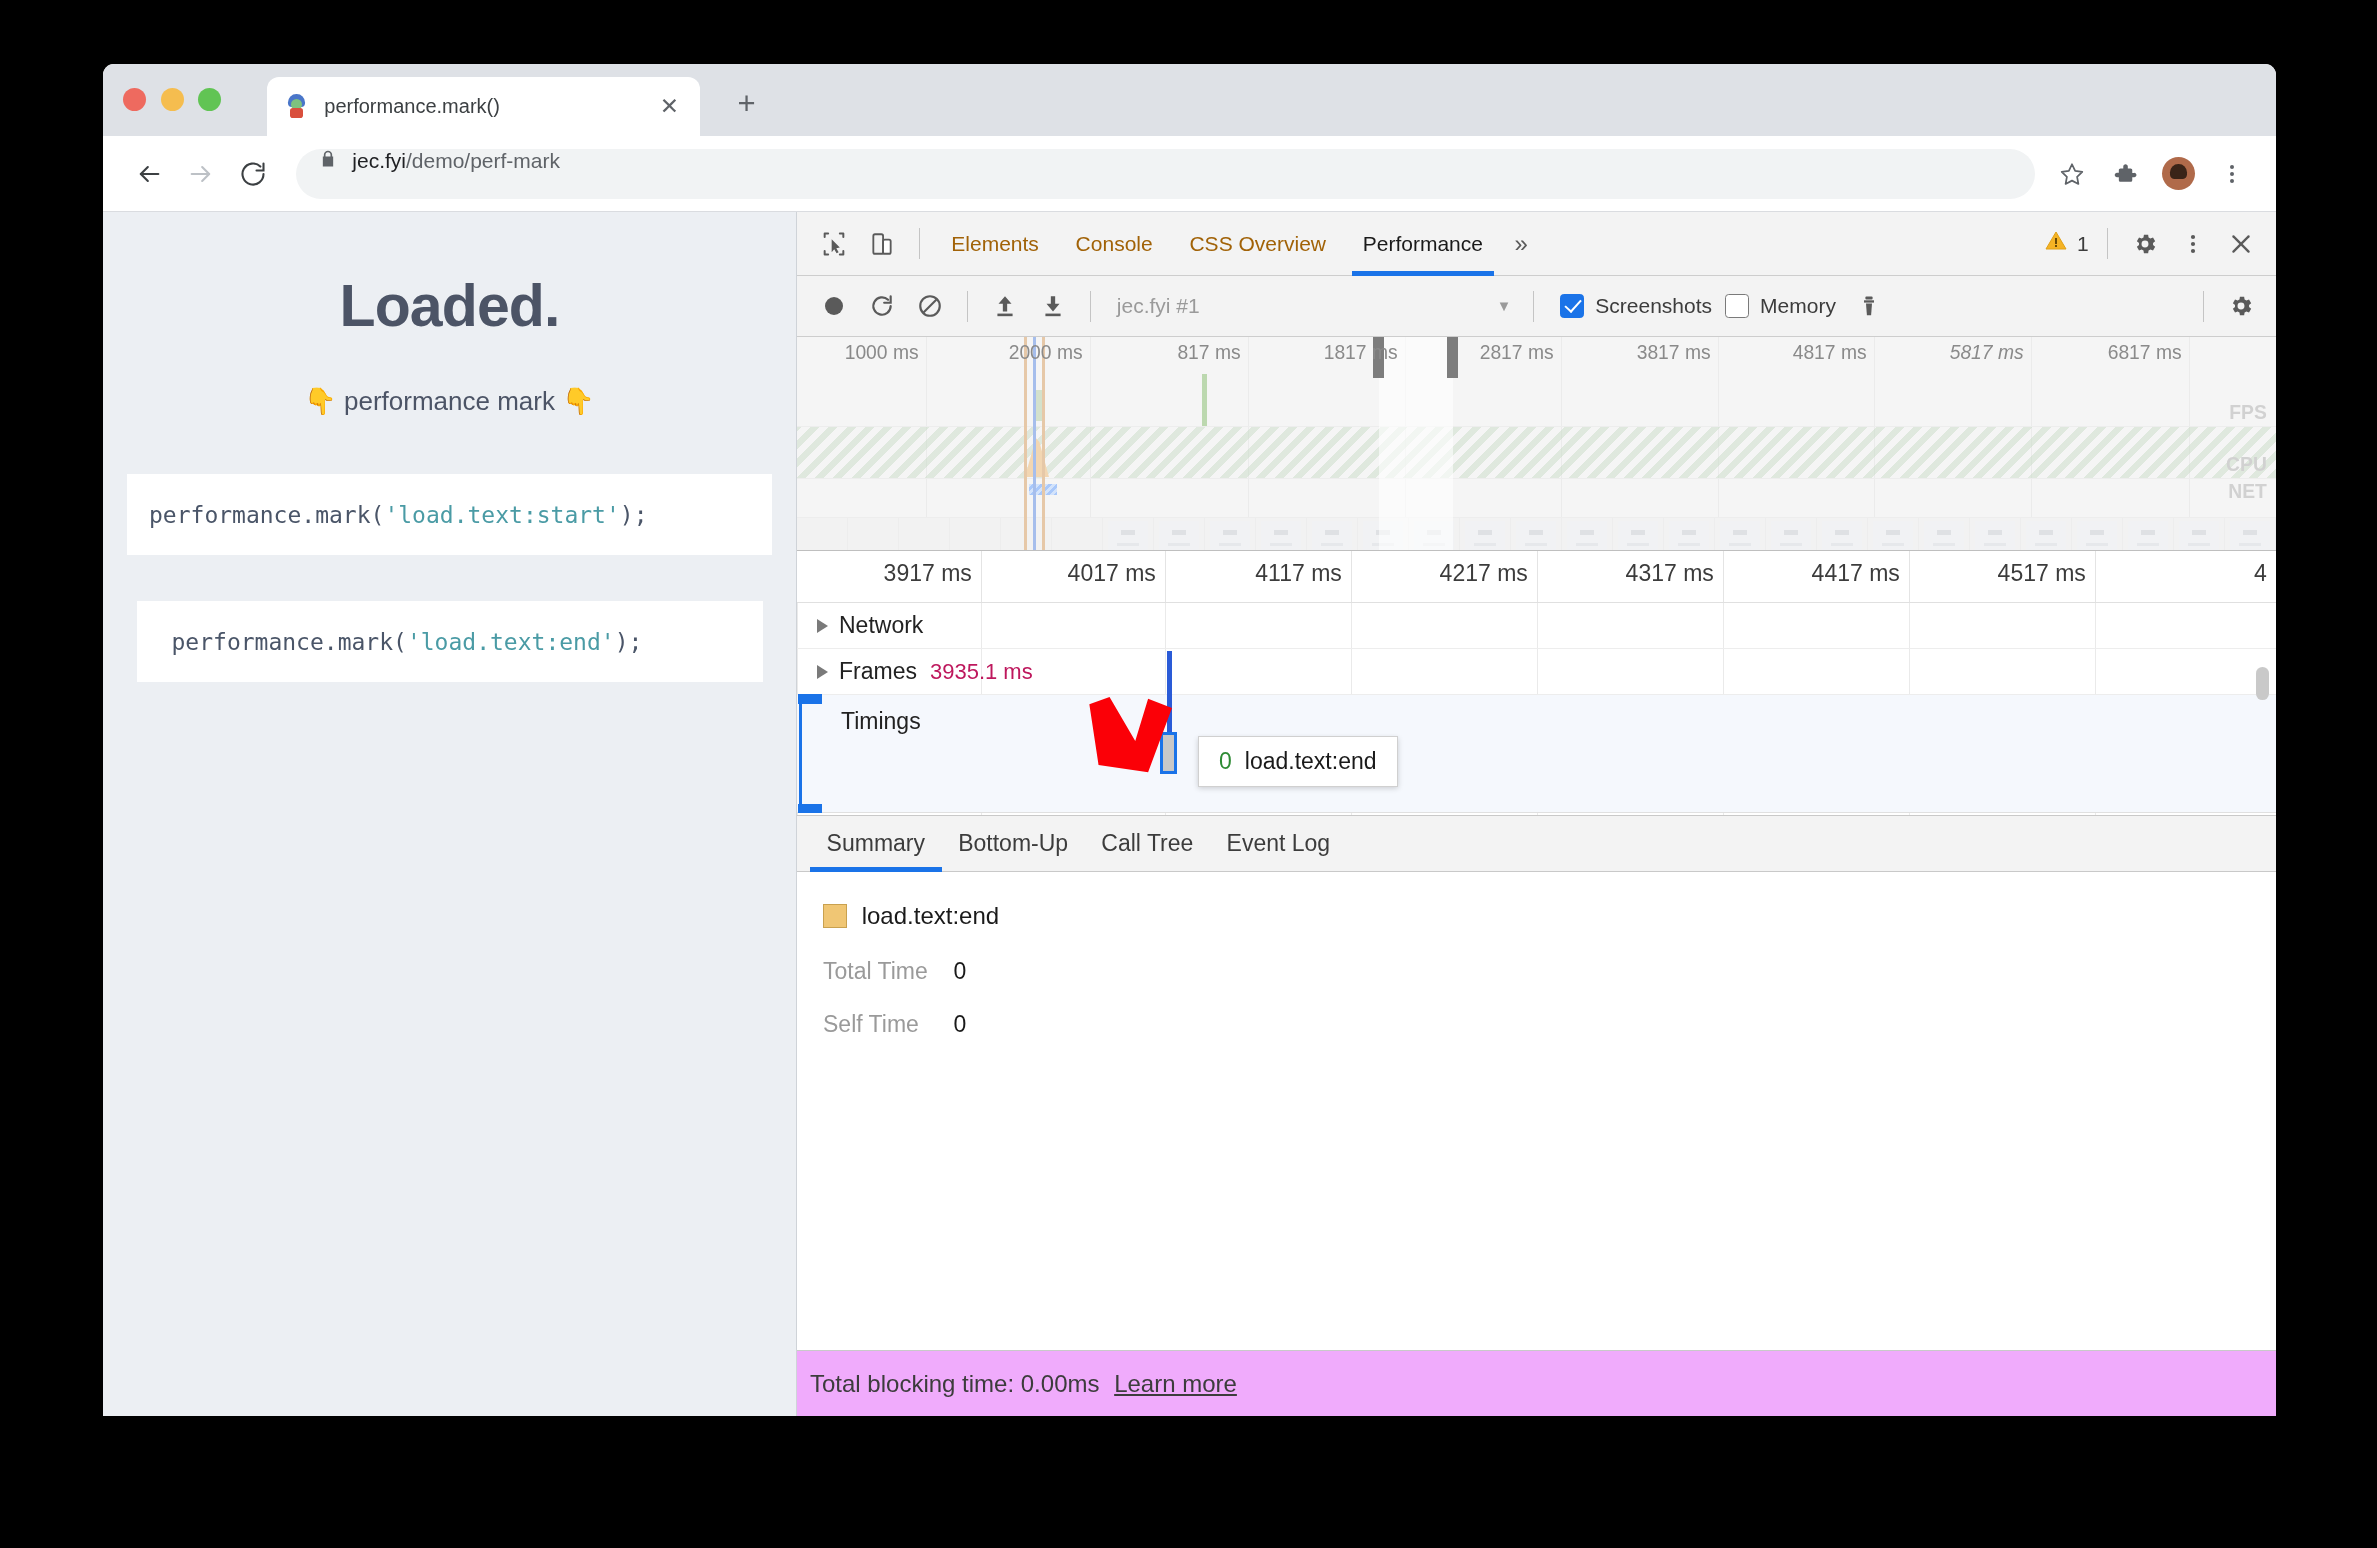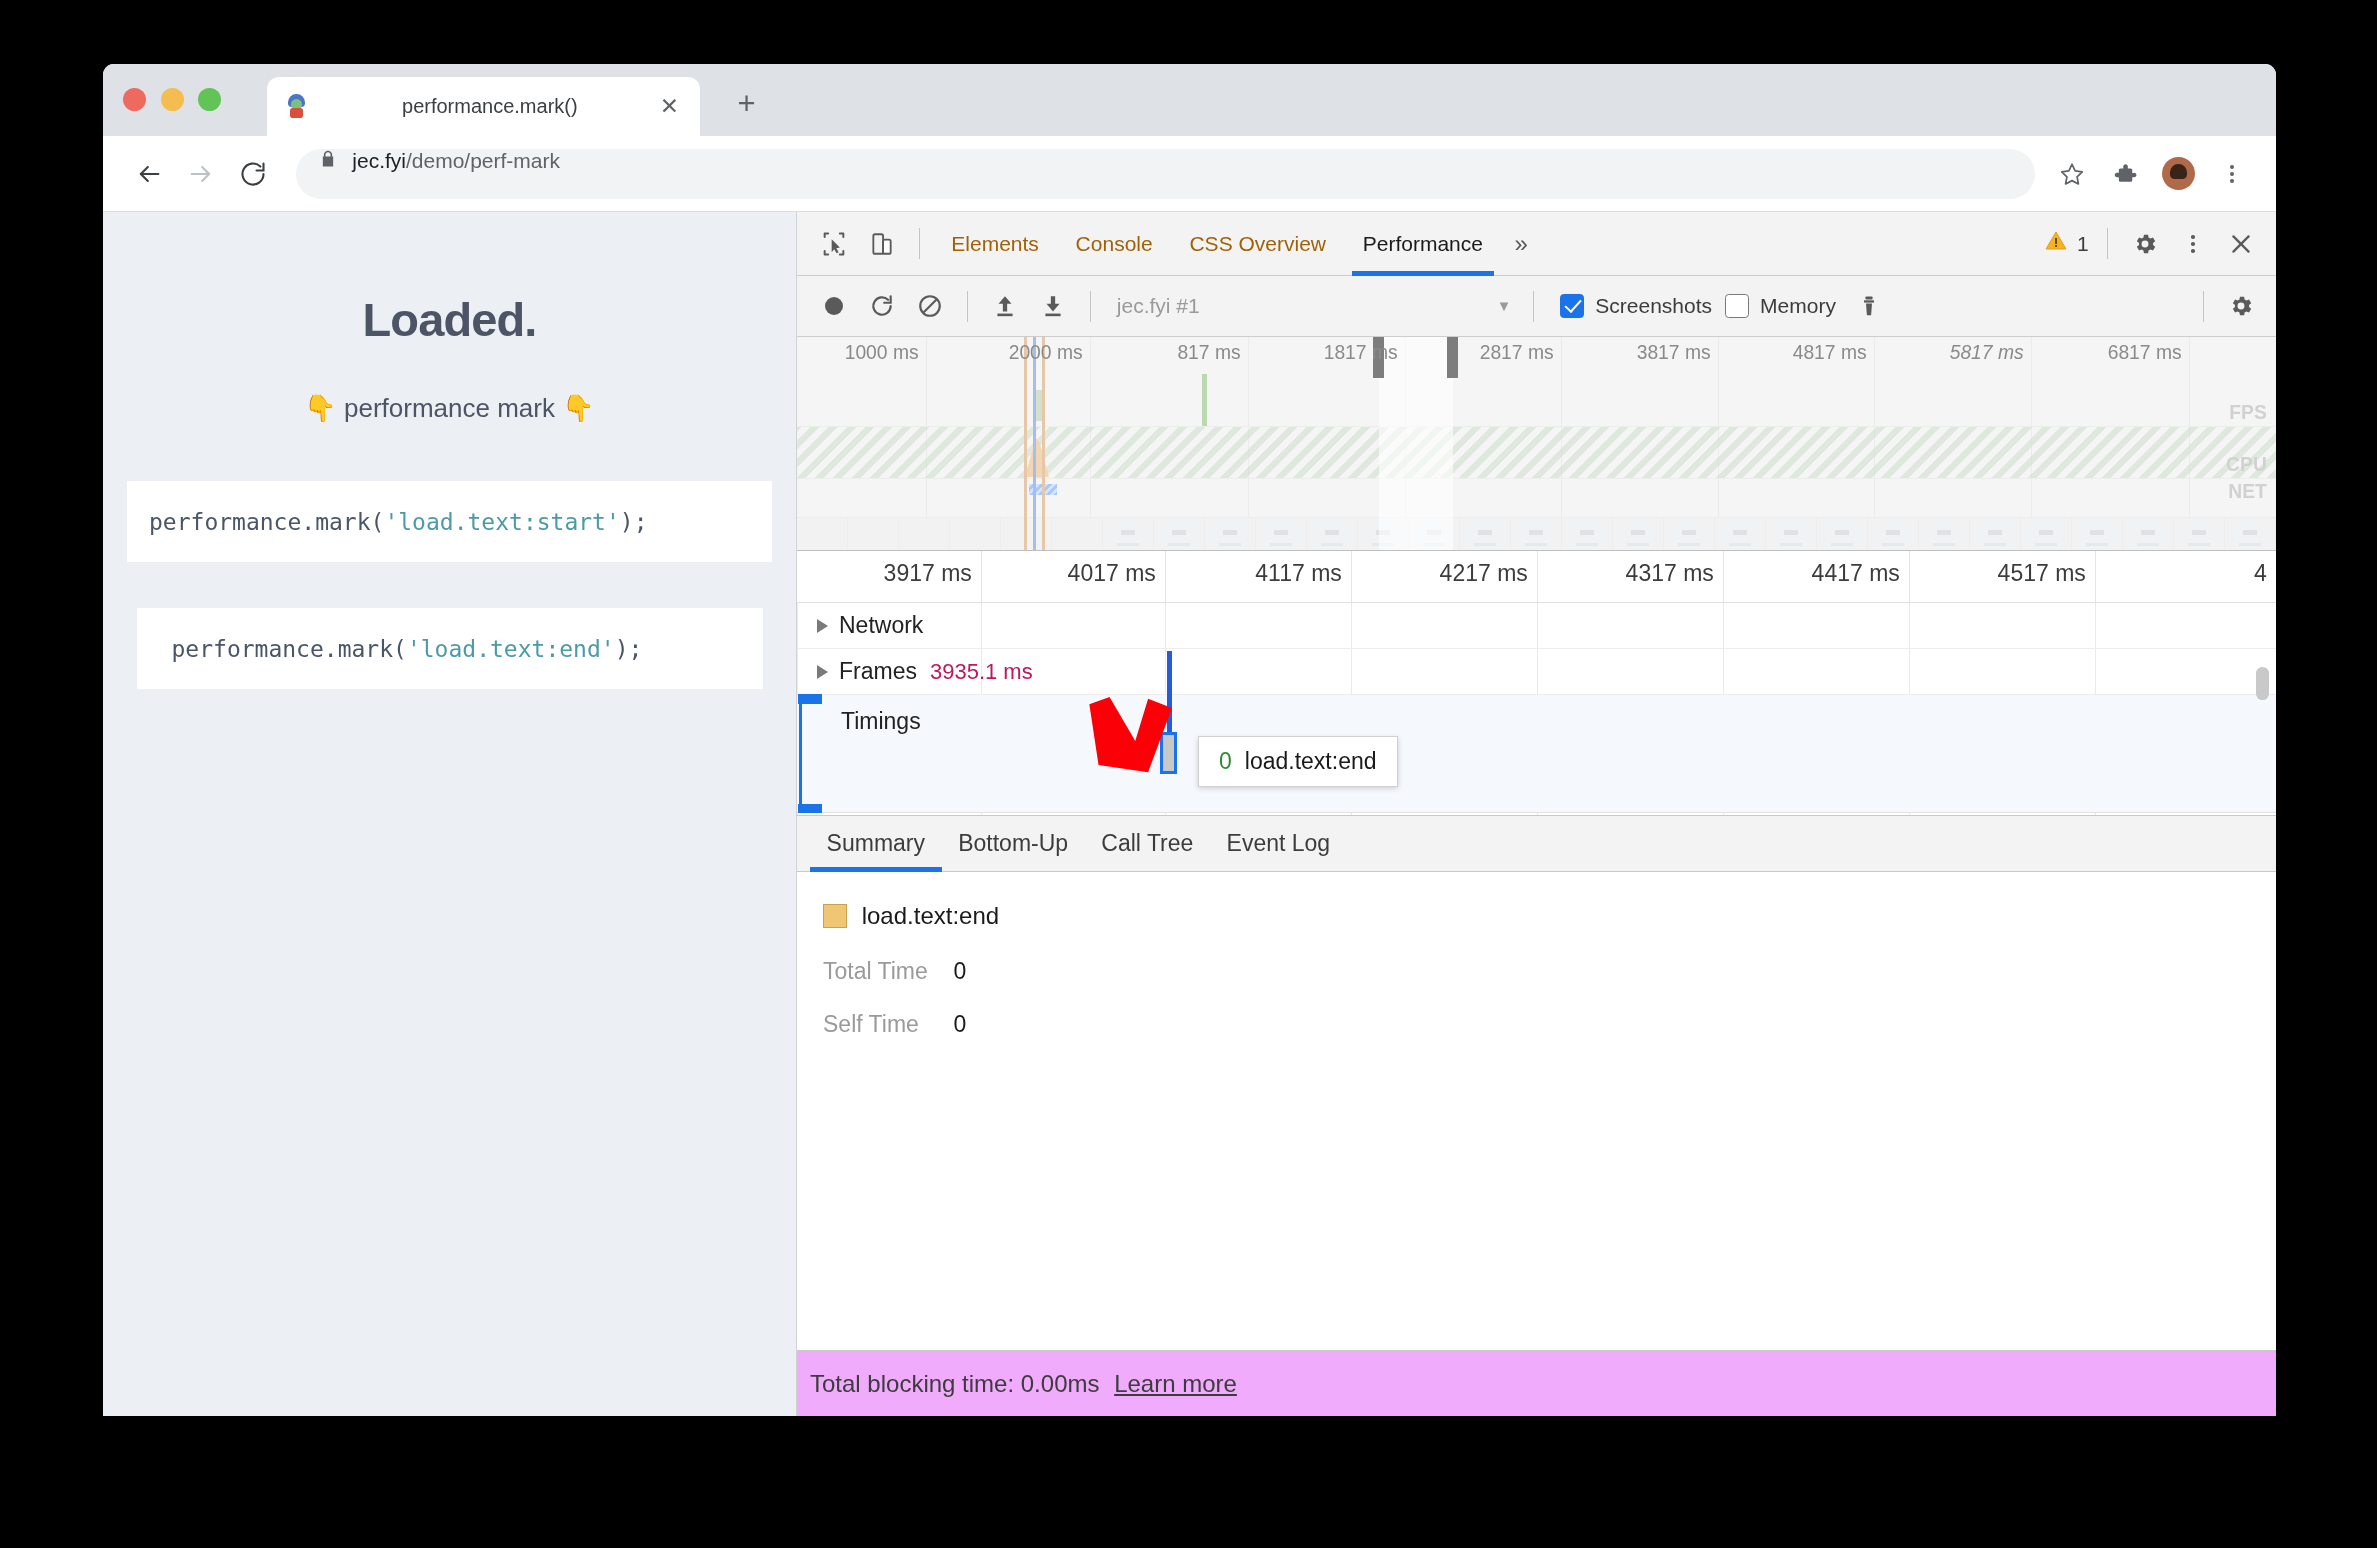--- a/index.html
+++ b/index.html
@@ -66,21 +66,20 @@
   }
   #tab-favicon .fav-body {
     position: absolute; left: 6.4px; top: 14.7px;
     width: 13px; height: 10px;
     background: #d94f3d; border-radius: 2.8px;
   }
   #tab-title {
     font-size: 20px; color: #3c4043;
     white-space: nowrap; overflow: hidden;
     flex: 1;
-    text-align: center;
   }
   #tab-close {
     width: 28px; height: 28px;
     display: flex; align-items: center; justify-content: center;
     font-size: 23px; color: #5f6368; line-height: 1;
   }
   #tab-new {
     position: absolute;
     left: 624px; bottom: 13px;
     width: 39px; height: 39px;
@@ -139,24 +138,24 @@
 
   
   #web-page {
     width: 694px;
     background: #eceff3;
     position: relative;
     border-right: 0.9px solid #cfd3d8;
   }
   #page-heading {
     text-align: center;
-    font-size: 47px;
+    font-size: 59px;
     color: #4c5466;
     font-weight: bold;
-    margin-top: 80px;
+    margin-top: 60px;
     letter-spacing: -0.9px;
   }
   #page-subheading {
     text-align: center;
     font-size: 26px;
     color: #4c5466;
     margin-top: 46px;
     white-space: nowrap;
   }
   .code-block {

